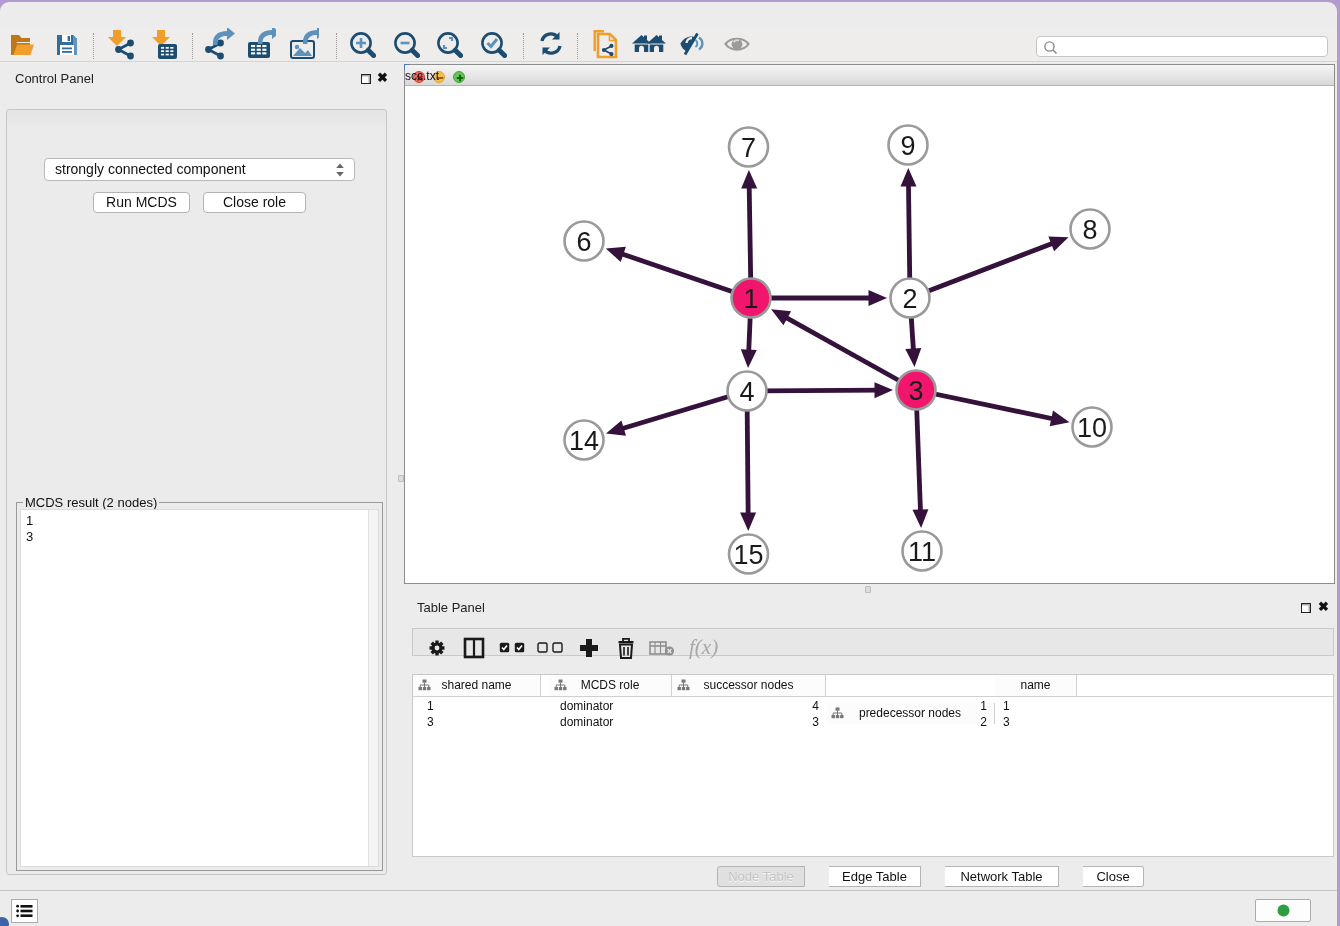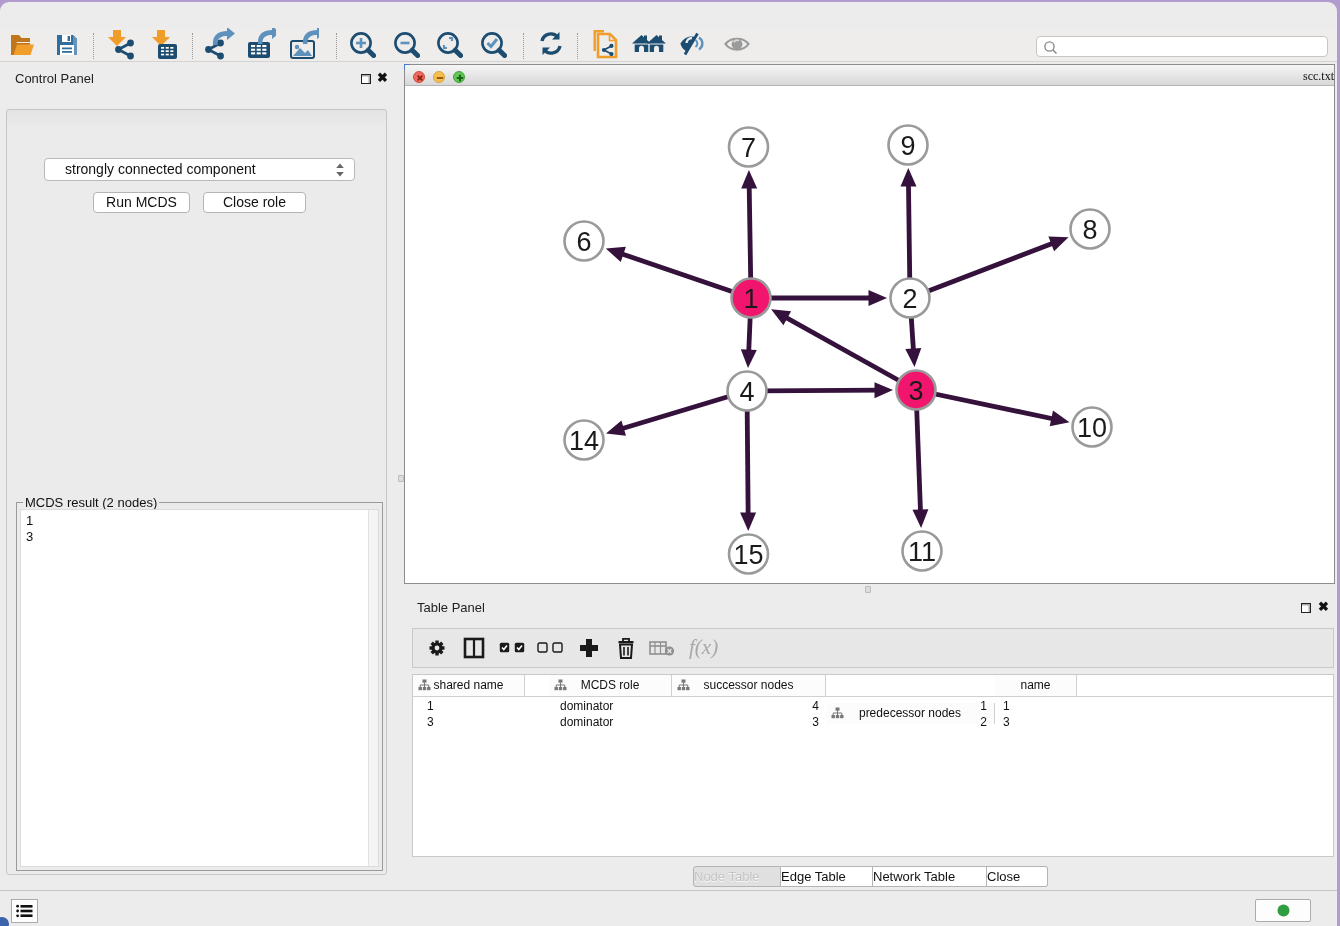--- a/index.html
+++ b/index.html
@@ -12,43 +12,43 @@
 .tbi { position:absolute; }
 #searchbox { position:absolute; left:1036px; top:7px; width:292px; height:21px; background:#fff; border:1px solid #c6c6c6; border-radius:4px; }
 #cpanel { position:absolute; left:0; top:60px; width:392px; height:814px; background:#ececec; }
 #cphead { position:absolute; left:15px; top:9px; font-size:13px; color:#222; }
 #cpinner { position:absolute; left:6px; top:47px; width:381px; height:766px; background:#ebebeb; border:1px solid #c6c6c6; border-radius:3px; background:linear-gradient(#e3e3e3,#ebebeb 18px); }
 #cptabs { position:absolute; left:79px; top:31px; height:24px; }
 .tab { float:left; height:24px; background:#fff; border:1px solid #b6b6b6; border-left:none; font-size:14px; color:#111; text-align:center; line-height:22px; }
 .tab.first { border-left:1px solid #b6b6b6; border-radius:3px 0 0 3px; }
 .tab.sel { background:#e0e0e0; color:#c4c4c4; text-shadow:0 1px 0 #fafafa; border-radius:0 4px 4px 0; border-color:#bdbdbd; }
 #optlabel { position:absolute; left:0; top:76px; width:100%; text-align:center; font-size:14px; color:#111; }
-#dropdown { position:absolute; left:44px; top:96px; width:311px; height:23px; background:#fff; border:1px solid #b9b9b9; border-radius:4px; font-size:14px; color:#111; line-height:21px; padding-left:20px; }
+#dropdown { position:absolute; left:44px; top:96px; width:311px; height:23px; background:#fff; border:1px solid #b9b9b9; border-radius:4px; font-size:14px; color:#111; line-height:21px; padding-left:10px; }
 .btn { position:absolute; top:130px; height:21px; background:#fff; border:1px solid #b4b4b4; border-radius:4px; font-size:14px; color:#111; text-align:center; line-height:19px; }
 #mcdsbox { position:absolute; left:16px; top:440px; width:367px; height:369px; border:1px solid #9a9a9a; }
 #mcdslegend { position:absolute; left:6px; top:-8px; background:#ebebeb; font-size:13px; color:#111; padding:0 2px; }
 #mcdstext { position:absolute; left:3px; top:6px; right:3px; bottom:3px; background:#fff; border:1px solid #dcdcdc; font-size:13px; color:#111; padding:3px 5px; line-height:16px; }
 #mcdsscroll { position:absolute; right:0px; top:0px; bottom:0px; width:10px; background:#f4f4f4; border-left:1px solid #e2e2e2; }
 #netwin { position:absolute; left:404px; top:62px; width:931px; height:520px; border:1px solid #8d8d8d; background:#fff; }
 #nettitle { position:absolute; left:0; top:0; width:100%; height:21px; background:linear-gradient(#f6f6f6,#d8d8d8); border-bottom:1px solid #b5b5b5; }
 .tfl { position:absolute; top:6px; width:12px; height:12px; border-radius:50%; }
 .tfl svg { position:absolute; left:0; top:0; }
-#netname { position:absolute; top:4px; width:100%; text-align:right; font-size:12px; color:#111;font-family:Liberation Serif, serif; }
+#netname { position:absolute; top:4px; width:100%; text-align:left; font-size:12px; color:#111; }
 #canvas { position:absolute; left:3px; top:22px; width:926px; height:496px; background:#fff; overflow:hidden; }
 #tpanel { position:absolute; left:404px; top:594px; width:933px; height:294px; background:#ececec; }
 #tphead { position:absolute; left:13px; top:4px; font-size:13px; color:#222; }
-#ttoolbar { position:absolute; left:8px; top:32px; width:922px; height:40px; background:#e7e7e7; border:1px solid #c9c9c9; }
+#ttoolbar { position:absolute; left:8px; top:32px; width:922px; height:28px; background:#e7e7e7; border:1px solid #c9c9c9; }
 #ttable { position:absolute; left:8px; top:78px; width:922px; height:183px; background:#fff; border:1px solid #c9c9c9; }
 .th { position:absolute; top:0; height:21px; border-right:1px solid #d0d0d0; font-size:12px; color:#111; text-align:center; line-height:20px; background:#fcfcfc; }
 .thi { position:absolute; left:5px; top:4px; }
 #theadline { position:absolute; left:0; top:21px; width:100%; border-top:1px solid #d0d0d0; }
 .td { position:absolute; font-size:12px; color:#111; height:16px; line-height:16px; }
 .tdr { text-align:right; }
 #btabs { position:absolute; left:289px; top:270px; height:21px; }
-.btab { float:left; height:21px; background:#fff; border:1px solid #b4b4b4; border-left:none; font-size:13px; color:#111; line-height:19px; }
+.btab { float:left; height:21px; background:#fff; border:1px solid #b4b4b4; border-left:none; font-size:13px; color:#111; text-align:center; line-height:19px;margin-left:24px; }
 .btab.first { border-left:1px solid #b4b4b4; border-radius:3px 0 0 3px; background:#e0e0e0; color:#c4c4c4; text-shadow:0 1px 0 #fafafa; }
 .btab.last { border-radius:0 3px 3px 0; }
 #statusbar { position:absolute; left:0; top:888px; width:100%; height:34px; background:#ececec; border-top:1px solid #c6c6c6; }
 #listbtn { position:absolute; left:11px; top:8px; width:27px; height:24px; background:#fdfdfd; border:1px solid #ababab; }
 #membtn { position:absolute; left:1255px; top:8px; width:56px; height:23px; background:#fdfdfd; border:1px solid #ababab; border-radius:2px; font-size:13px; color:#111; line-height:21px; text-align:center; }
 .floaticon { position:absolute; width:10px; height:10px; border:1.5px solid #222; background:#fff; box-shadow:inset -1.5px 1.5px 0 #aaa; }
 .closeicon { position:absolute; font-size:13px; font-weight:bold; color:#111; }
 .grip { position:absolute; width:6px; height:7px; background:#dcdcdc; border:1px solid #bcbcbc; border-radius:1px; }
 </style></head>
 <body>
@@ -341,21 +341,21 @@
           <rect x="1" y="2" width="16" height="12" fill="none" stroke="#8f8f8f" stroke-width="1.6"></rect>
           <line x1="1" y1="6" x2="17" y2="6" stroke="#8f8f8f" stroke-width="1.6"></line>
           <line x1="6" y1="2" x2="6" y2="14" stroke="#8f8f8f" stroke-width="1.2"></line>
           <line x1="11.5" y1="2" x2="11.5" y2="14" stroke="#8f8f8f" stroke-width="1.2"></line>
           <circle cx="20.5" cy="11" r="4.6" fill="#8f8f8f"></circle>
           <path d="M18.6 9.1 L22.4 12.9 M22.4 9.1 L18.6 12.9" stroke="#e7e7e7" stroke-width="1.4"></path>
         </svg>
         <div style="position:absolute;left:276px;top:6px;font-family:'Liberation Serif',serif;font-style:italic;font-size:21px;color:#a8a8a8;">f(x)</div>
       </div>
   <div id="ttable">
-   <div class="th" style="left:0; width:112px;"><span class="thi">
+   <div class="th" style="left:0; width:128px;"><span class="thi">
             <svg width="13" height="12" viewBox="0 0 13 12" style="display:block;">
               <rect x="4.5" y="0.5" width="4" height="3.2" fill="#777"></rect>
               <rect x="0.5" y="8" width="3.4" height="3.2" fill="#777"></rect>
               <rect x="4.8" y="8" width="3.4" height="3.2" fill="#777"></rect>
               <rect x="9.1" y="8" width="3.4" height="3.2" fill="#777"></rect>
               <path d="M6.5 3.7 L6.5 6 M2.2 8 L2.2 6 L10.8 6 L10.8 8 M6.5 6 L6.5 8" fill="none" stroke="#777" stroke-width="1"></path>
             </svg>
           </span>shared name</div>
    <div class="th" style="left:136px; width:123px;"><span class="thi">
             <svg width="13" height="12" viewBox="0 0 13 12" style="display:block;">

